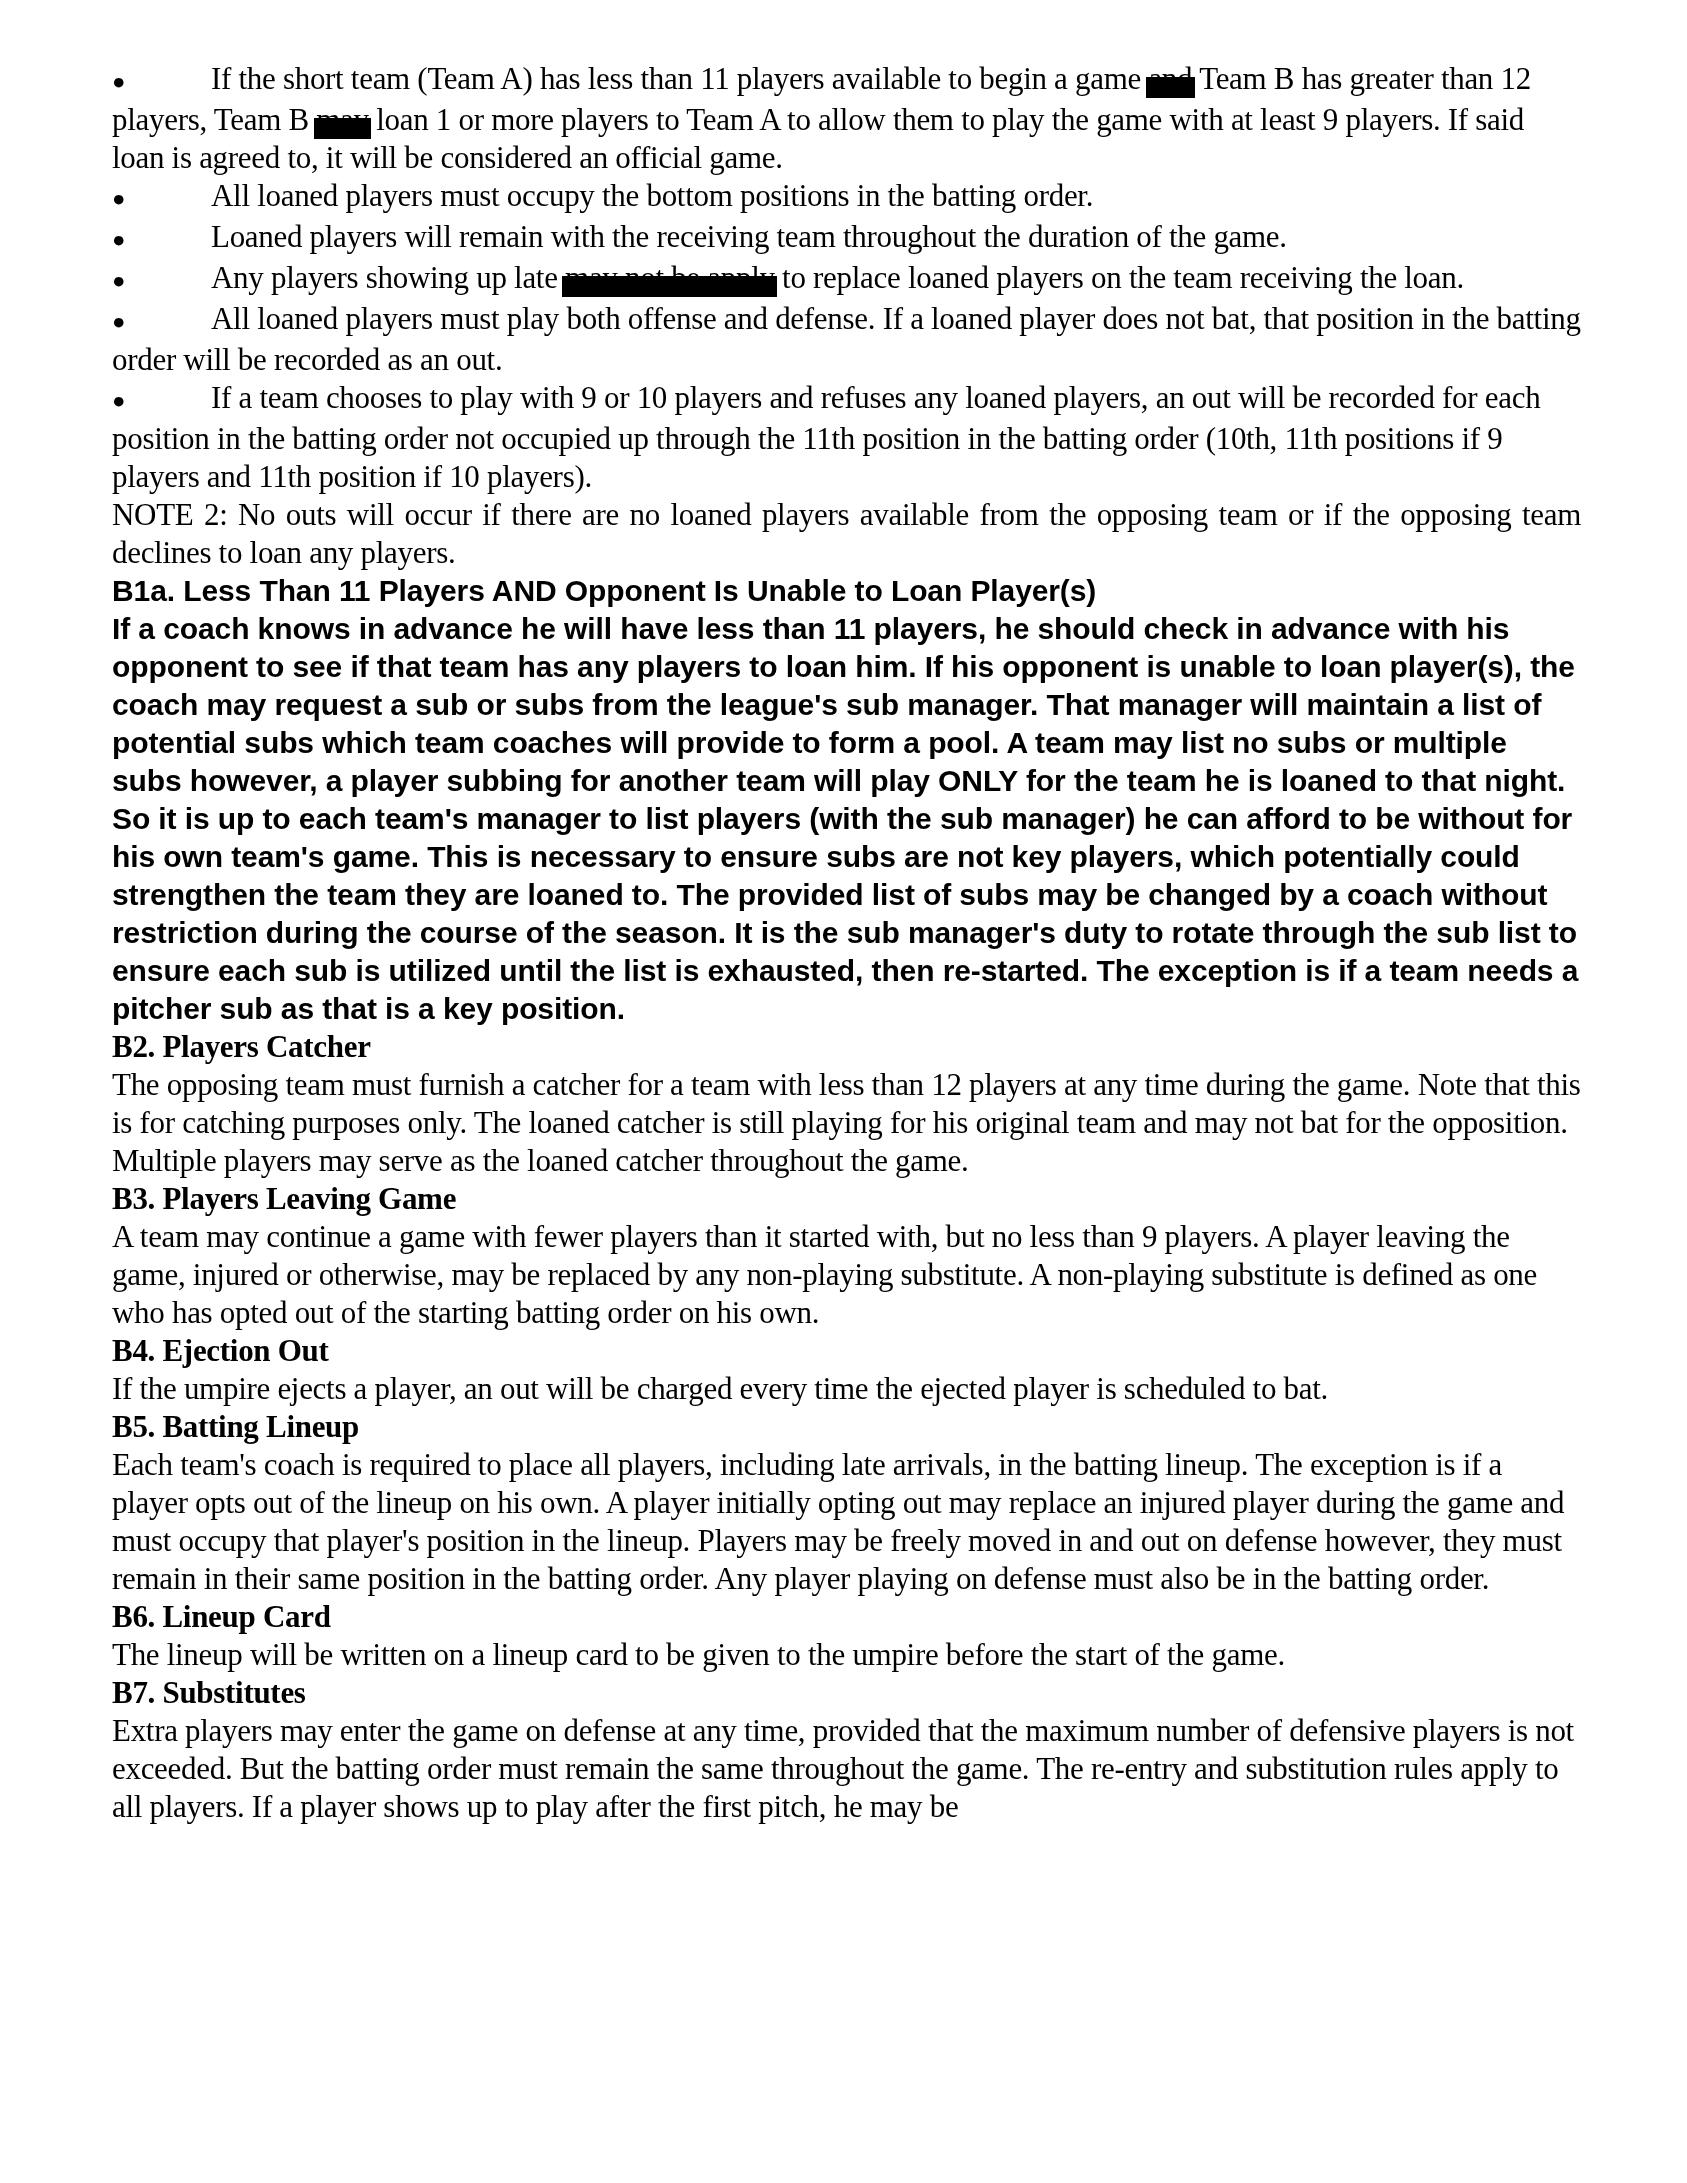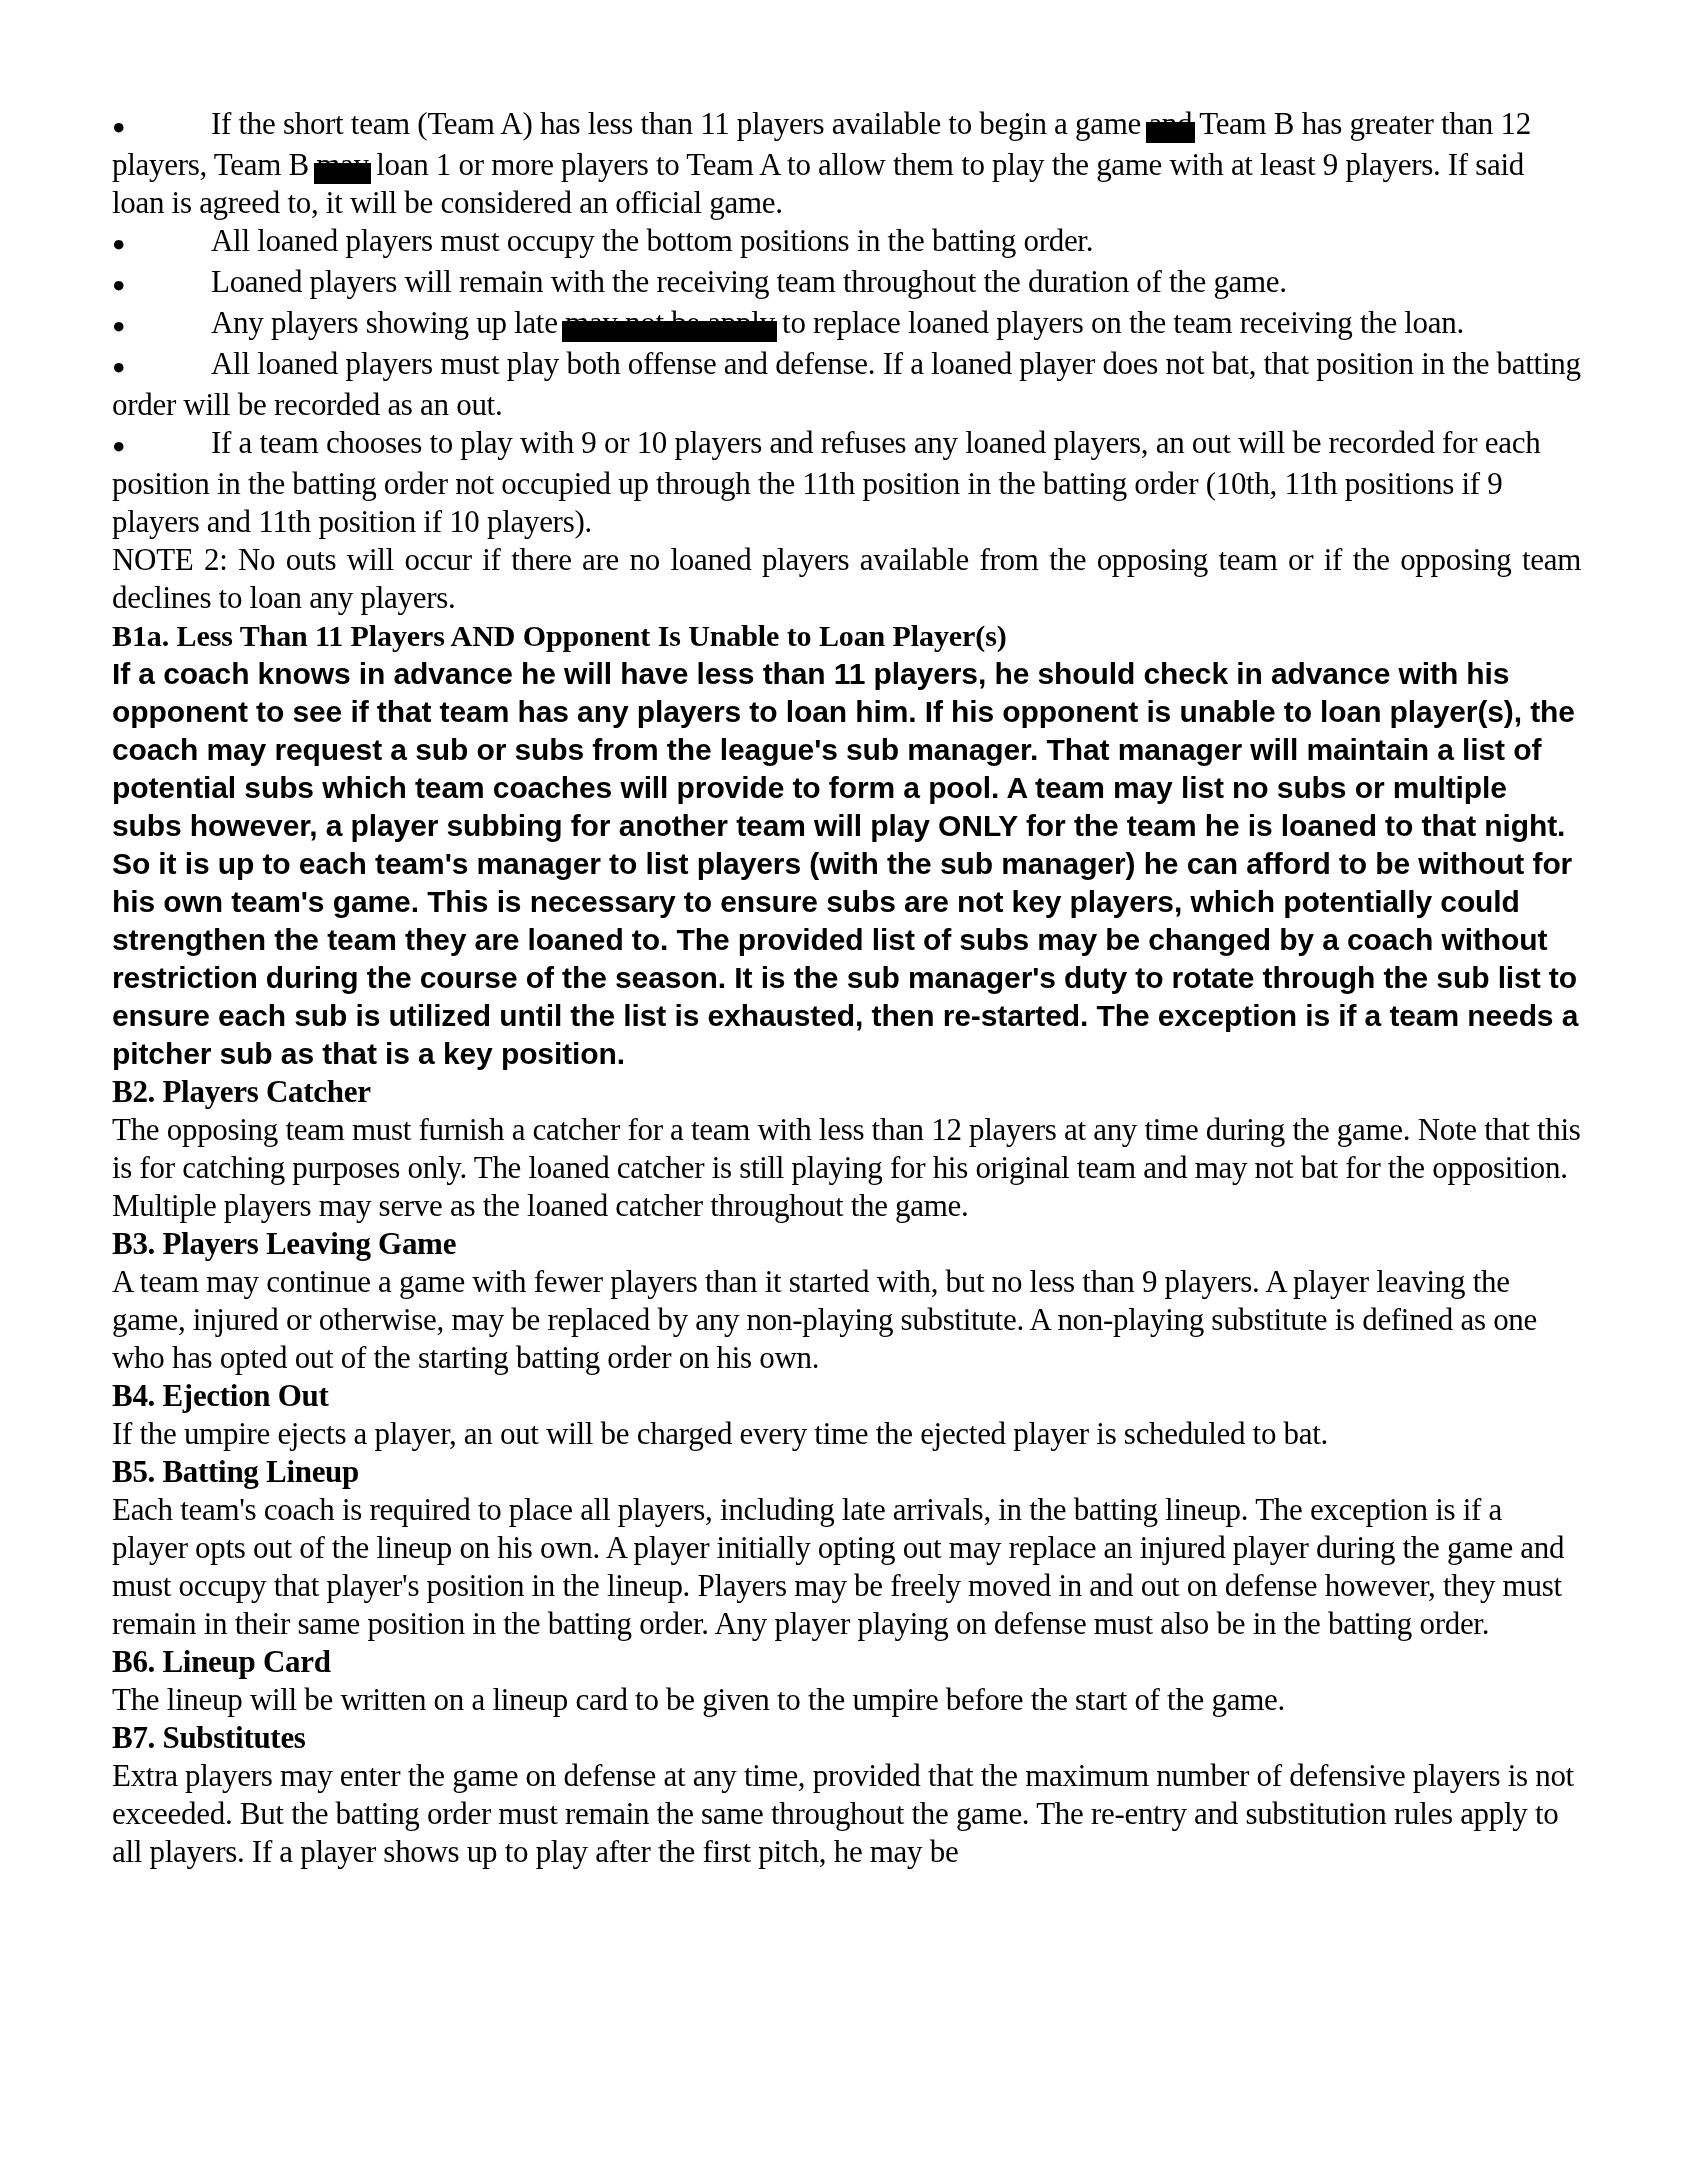--- a/index.html
+++ b/index.html
@@ -7,21 +7,21 @@
     padding: 0;
     background: #ffffff;
   }
   .page {
     position: relative;
     width: 1687px;
     height: 2183px;
     box-sizing: border-box;
     background: #ffffff;
     color: #000000;
-    padding: 105px 106px 0 112px;
+    padding: 60px 106px 0 112px;
     overflow: hidden;
   }
   .para {
     margin: 0;
     padding: 0;
     font-weight: normal;
   }
   .serif {
     font-family: "Liberation Serif", "DejaVu Serif", serif;
     font-size: 31px;
@@ -30,21 +30,20 @@
   }
   .sans {
     font-family: "Liberation Sans", "DejaVu Sans", sans-serif;
     font-size: 30px;
     line-height: 38px;
     letter-spacing: -0.1px;
     font-weight: bold;
   }
   .heading {
     font-weight: bold;
-    font-family: Liberation Serif, serif;
   }
   .justified {
     text-align: justify;
   }
   .bullet-glyph {
     display: inline-block;
     width: 99px;
     font-size: 0.72em;
     vertical-align: baseline;
   }

